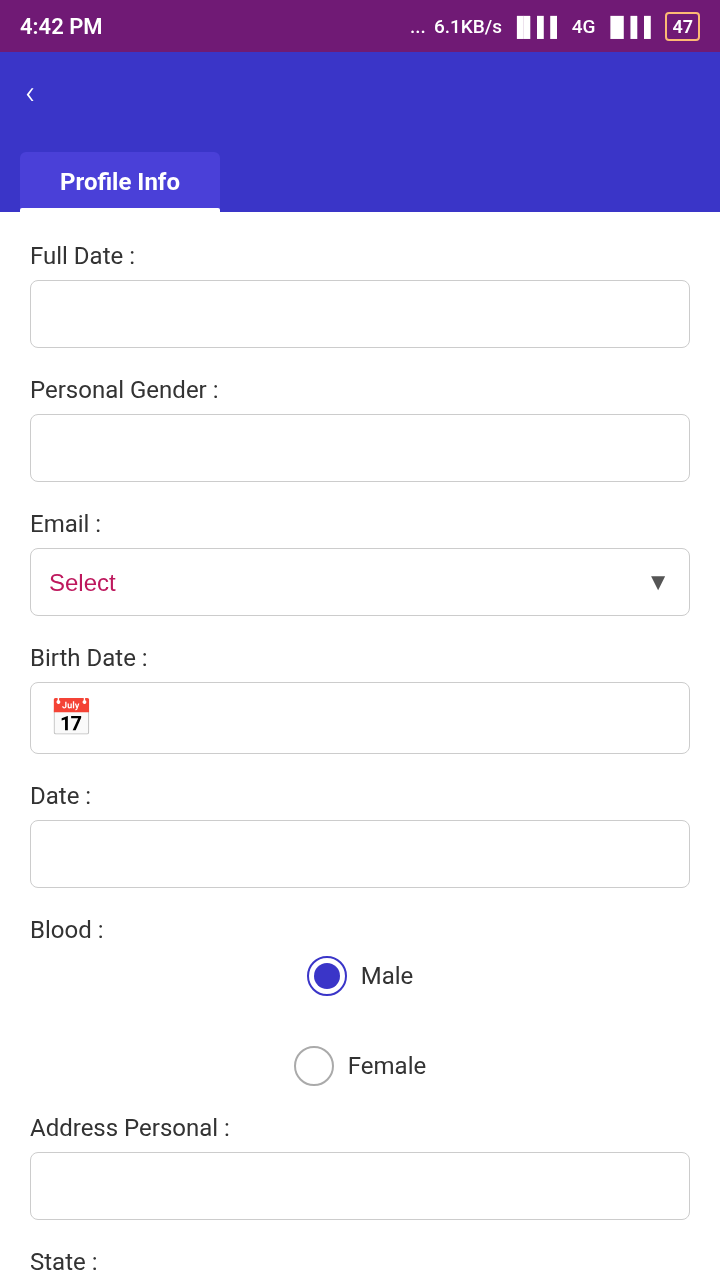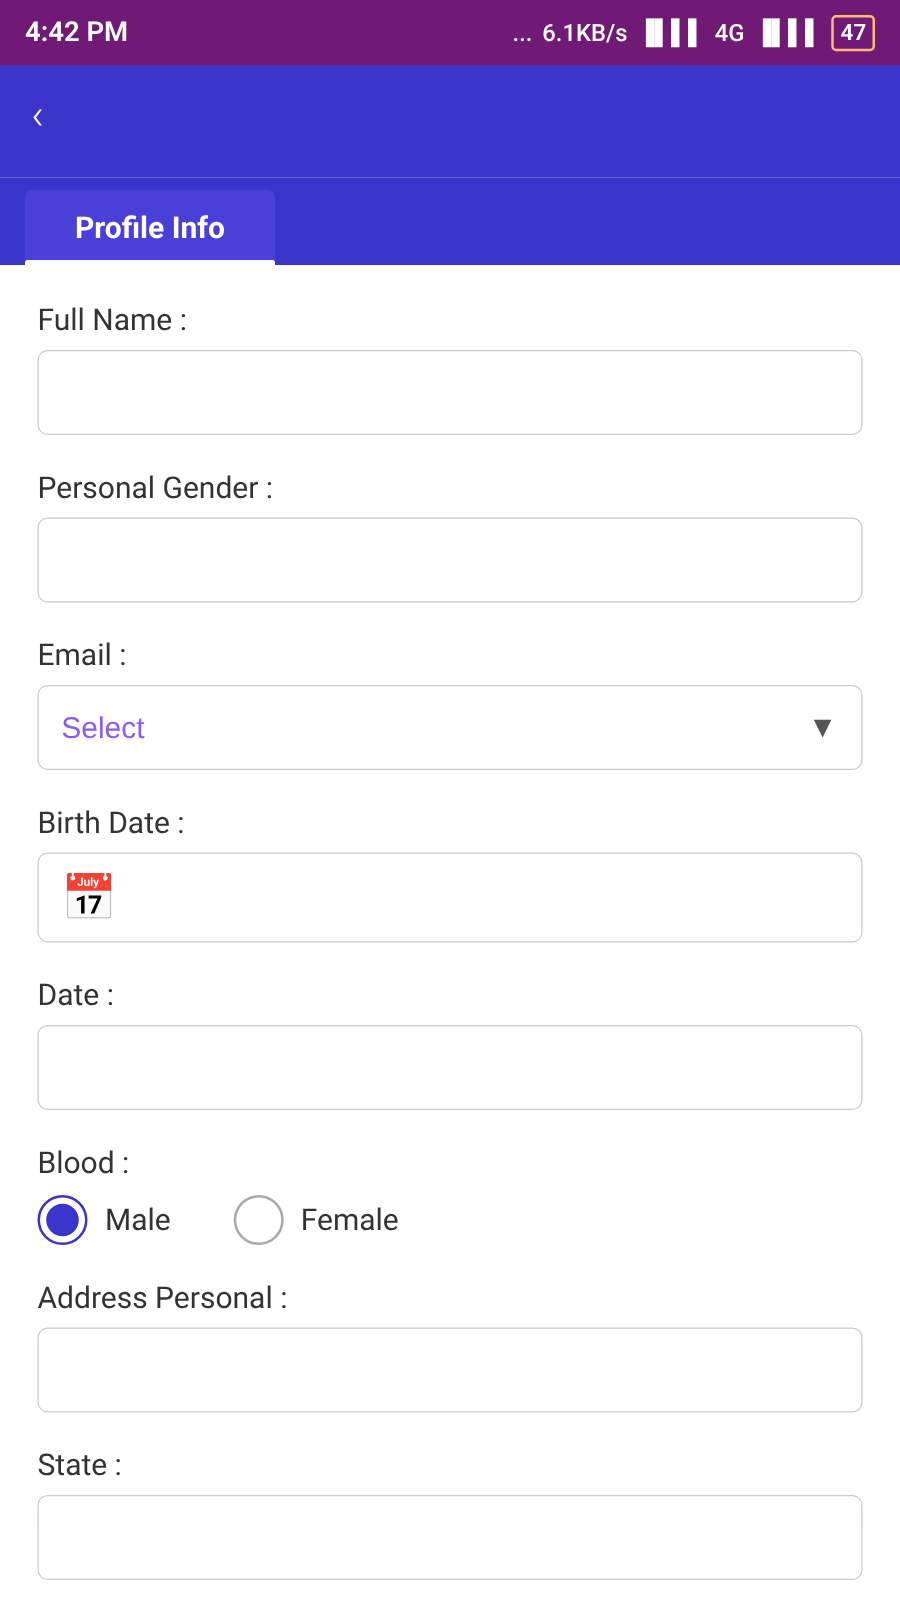--- a/index.html
+++ b/index.html
@@ -130,21 +130,21 @@
     
     .select-wrapper {
       position: relative;
     }
     .field-select {
       width: 100%;
       border: 1.5px solid #ccc;
       border-radius: 8px;
       padding: 16px 18px;
       font-size: 24px;
-      color: #8b5cf6;
+      color: #be185d;
       outline: none;
       background: white;
       height: 68px;
       appearance: none;
       -webkit-appearance: none;
       cursor: pointer;
     }
     .select-arrow {
       position: absolute;
       right: 20px;
@@ -173,20 +173,21 @@
       font-size: 36px;
       color: #555;
     }
 
     
     .radio-group {
       display: flex;
       align-items: center;
       gap: 50px;
       margin-top: 12px;
+      flex-direction: column;
     }
     .radio-option {
       display: flex;
       align-items: center;
       gap: 14px;
       cursor: pointer;
       font-size: 24px;
       color: #333;
     }
     .radio-circle {
@@ -230,21 +231,21 @@
 
 <div class="tab-bar">
   <div class="tab-item active">
     <span>Profile Info</span>
   </div>
 </div>
 
 <div class="form-area">
 
   <div class="field-group">
-    <label class="field-label">Full Name :</label>
+    <label class="field-label">Full Date :</label>
     <input class="field-input" type="text" style="">
   </div>
 
   <div class="field-group">
     <label class="field-label">Personal Gender :</label>
     <input class="field-input" type="text" style="">
   </div>
 
   <div class="field-group">
     <label class="field-label">Email :</label>

